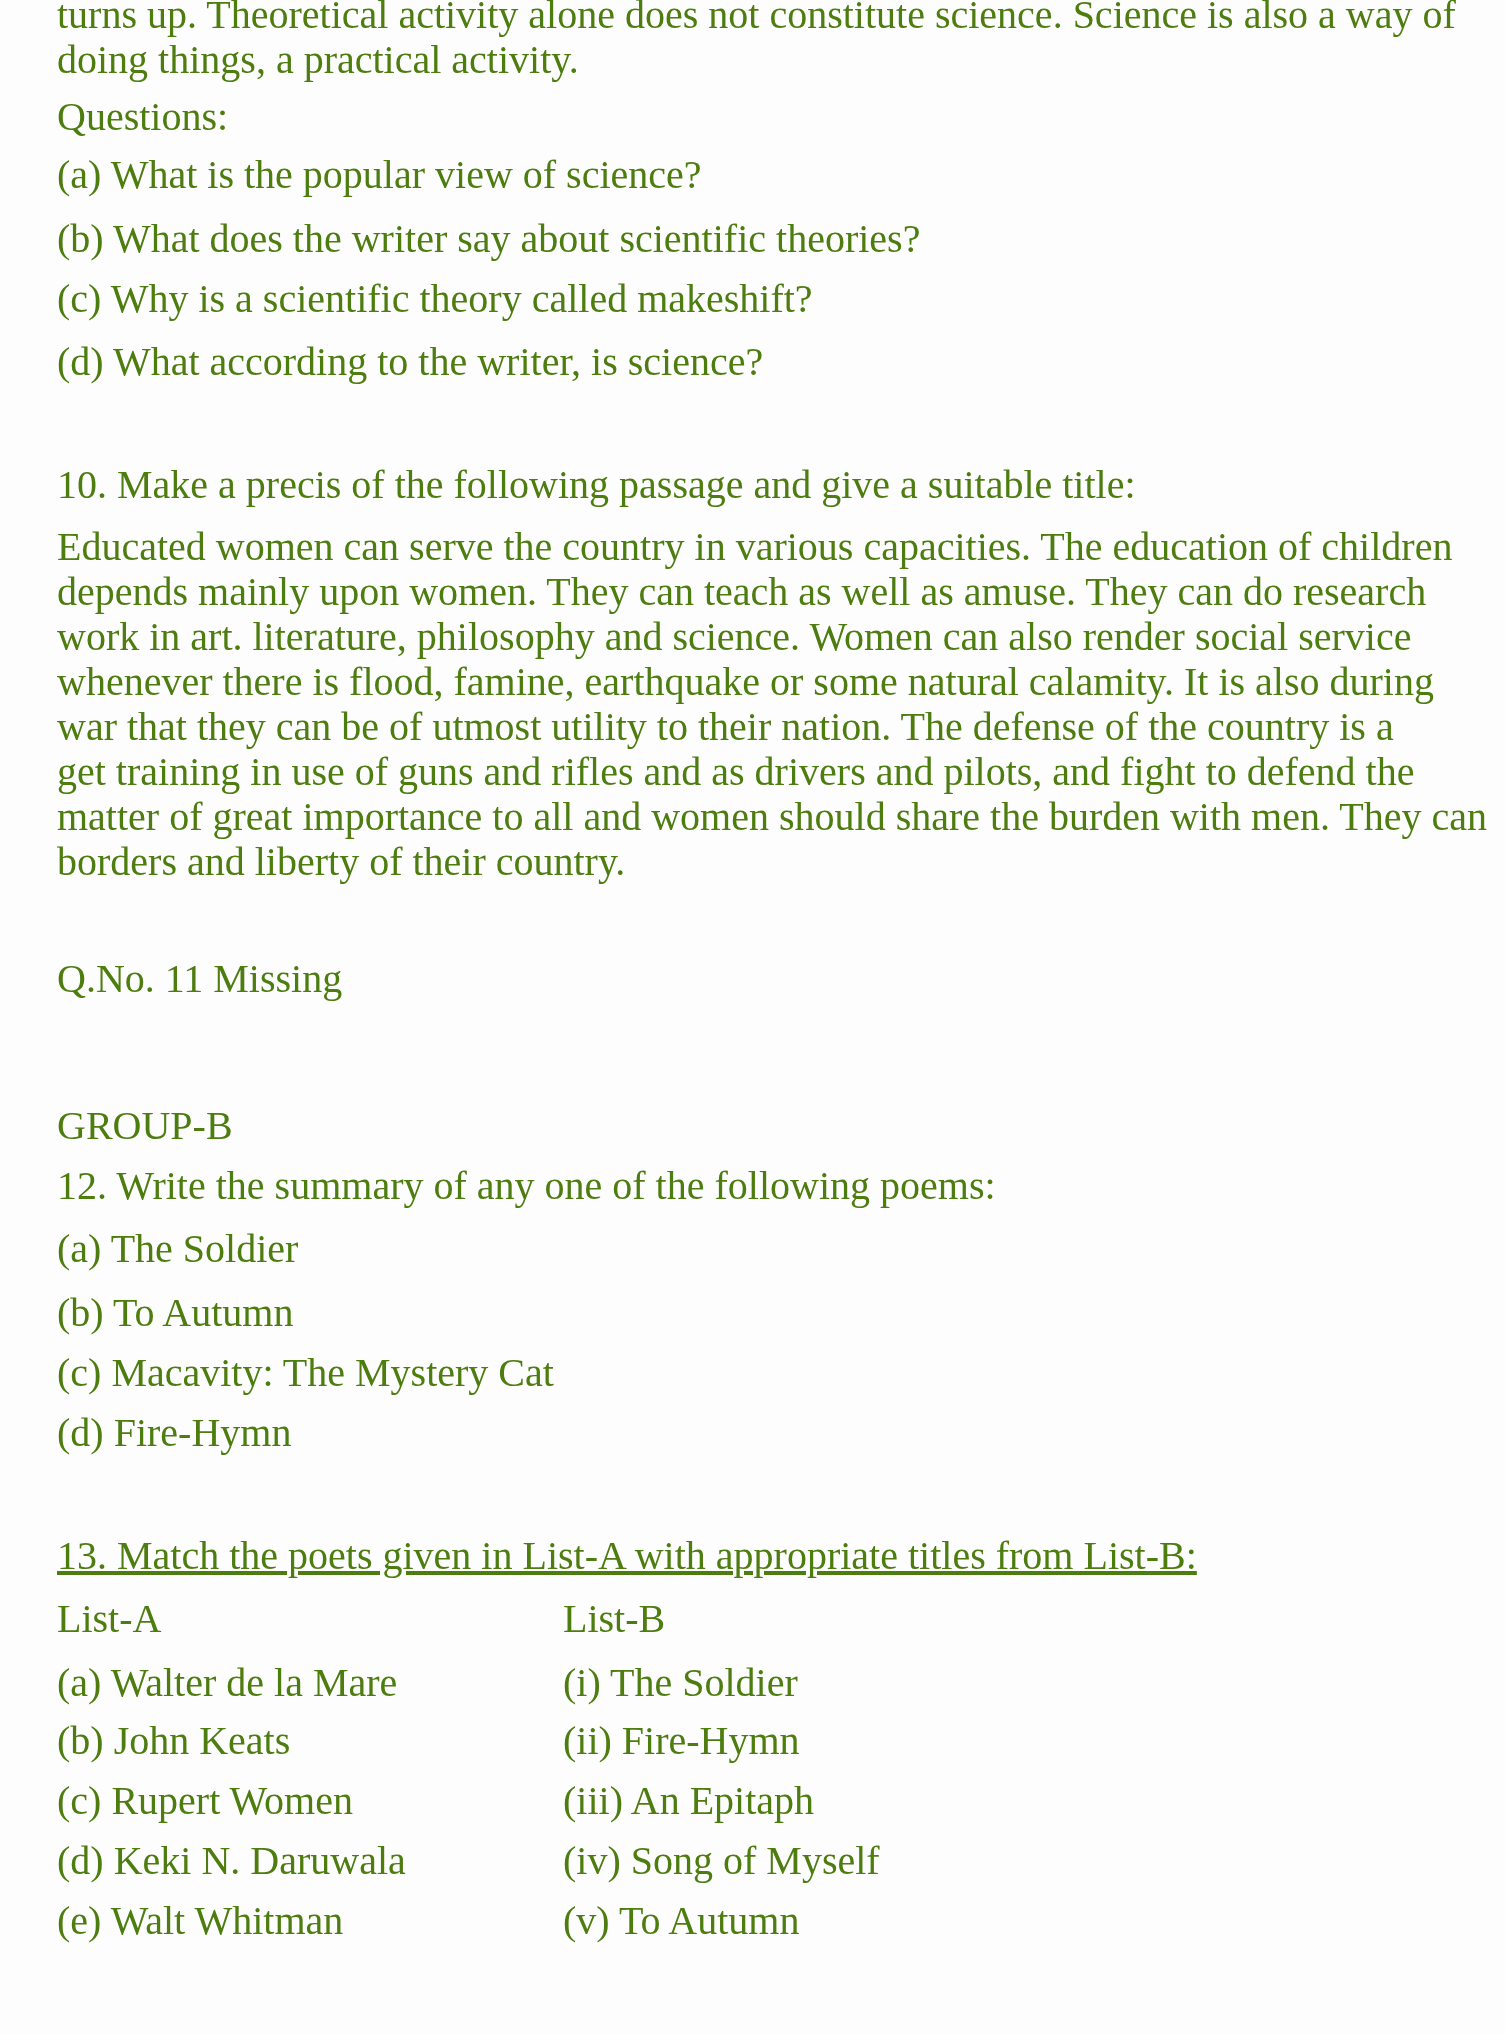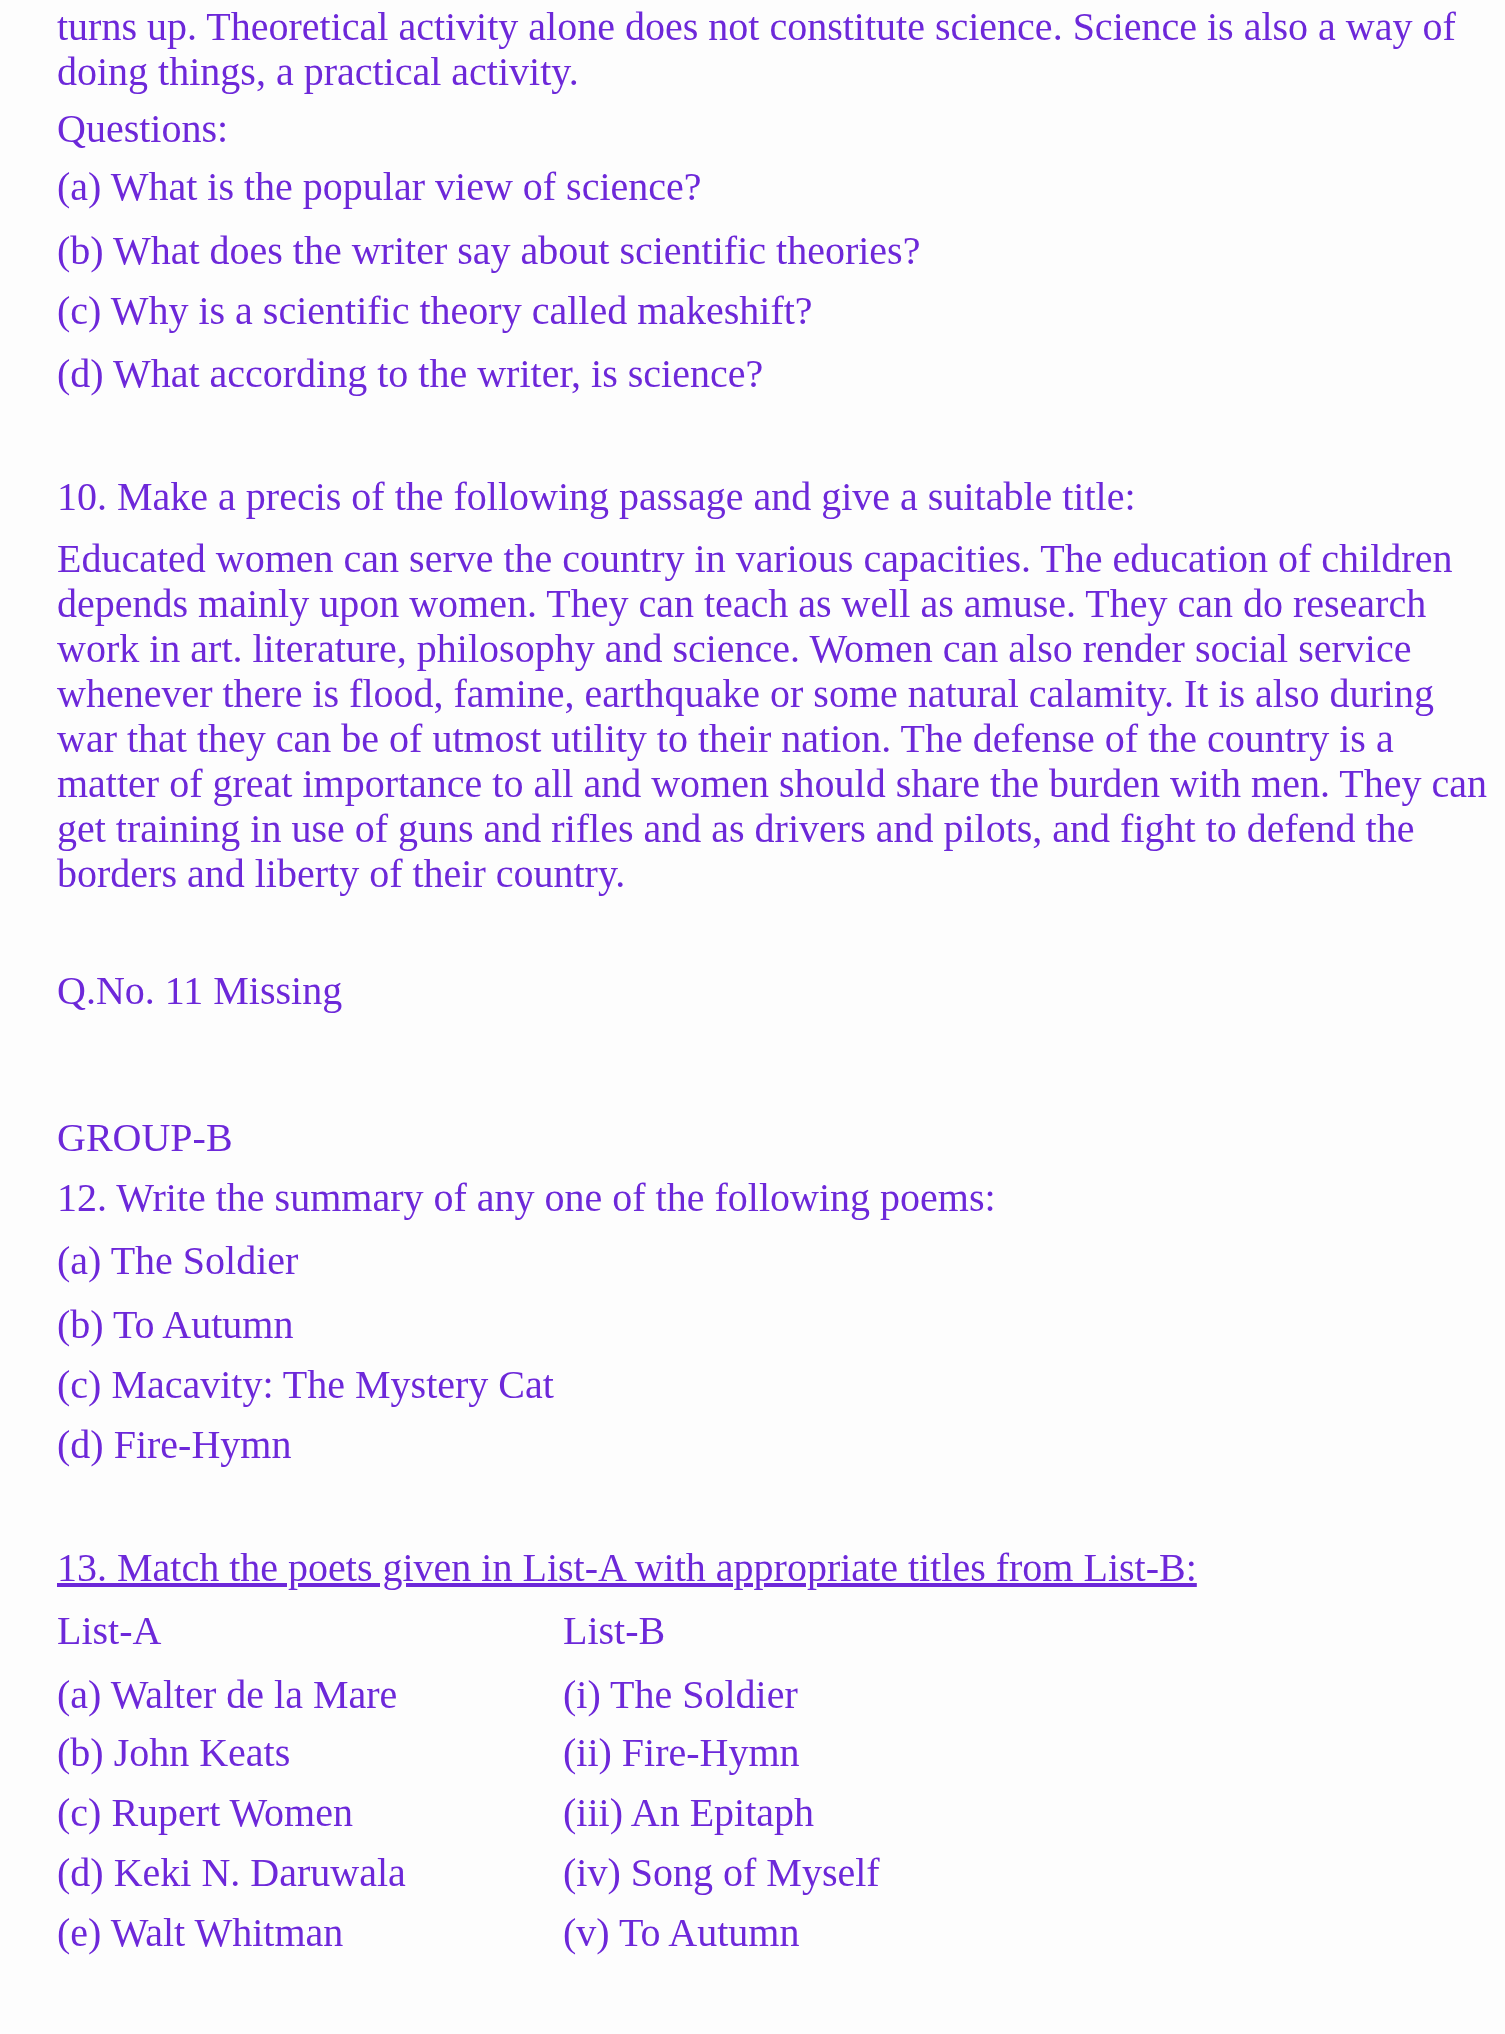--- a/index.html
+++ b/index.html
@@ -9,23 +9,23 @@
   }
   .page {
     position: relative;
     width: 1505px;
     height: 2034px;
     background: #fdfdfd;
     overflow: hidden;
     font-family: "Liberation Serif", "DejaVu Serif", serif;
     font-size: 40px;
     line-height: 45px;
-    color: #6d28d9;
+    color: #4d7c0f;
     box-sizing: border-box;
-    padding: 12px 55px 0 57px;
+    padding: 0 55px 0 57px;
   }
   .line {
     white-space: nowrap;
   }
   .para { margin: 0; }
 
   .intro          { margin-top: -8px; }
   .questions-head { margin-top: 12px; }
   .q-item-a       { margin-top: 13px; }
   .q-item-b       { margin-top: 19px; }
@@ -75,22 +75,22 @@
   <div class="para q-item-d line">(d) What according to the writer, is science?</div>
 
   <div class="para q10-prompt line">10. Make a precis of the following passage and give a suitable title:</div>
 
   <div class="para passage">
     <div class="line">Educated women can serve the country in various capacities. The education of children</div>
     <div class="line">depends mainly upon women. They can teach as well as amuse. They can do research</div>
     <div class="line">work in art. literature, philosophy and science. Women can also render social service</div>
     <div class="line">whenever there is flood, famine, earthquake or some natural calamity. It is also during</div>
     <div class="line">war that they can be of utmost utility to their nation. The defense of the country is a</div>
+    <div class="line">get training in use of guns and rifles and as drivers and pilots, and fight to defend the</div>
     <div class="line">matter of great importance to all and women should share the burden with men. They can</div>
-    <div class="line">get training in use of guns and rifles and as drivers and pilots, and fight to defend the</div>
     <div class="line">borders and liberty of their country.</div>
   </div>
 
   <div class="para q11-note line">Q.No. 11 Missing</div>
 
   <div class="para group-heading">GROUP-B</div>
 
   <div class="para q12-prompt line">12. Write the summary of any one of the following poems:</div>
   <div class="para q12-opt-a line">(a) The Soldier</div>
   <div class="para q12-opt-b line">(b) To Autumn</div>

